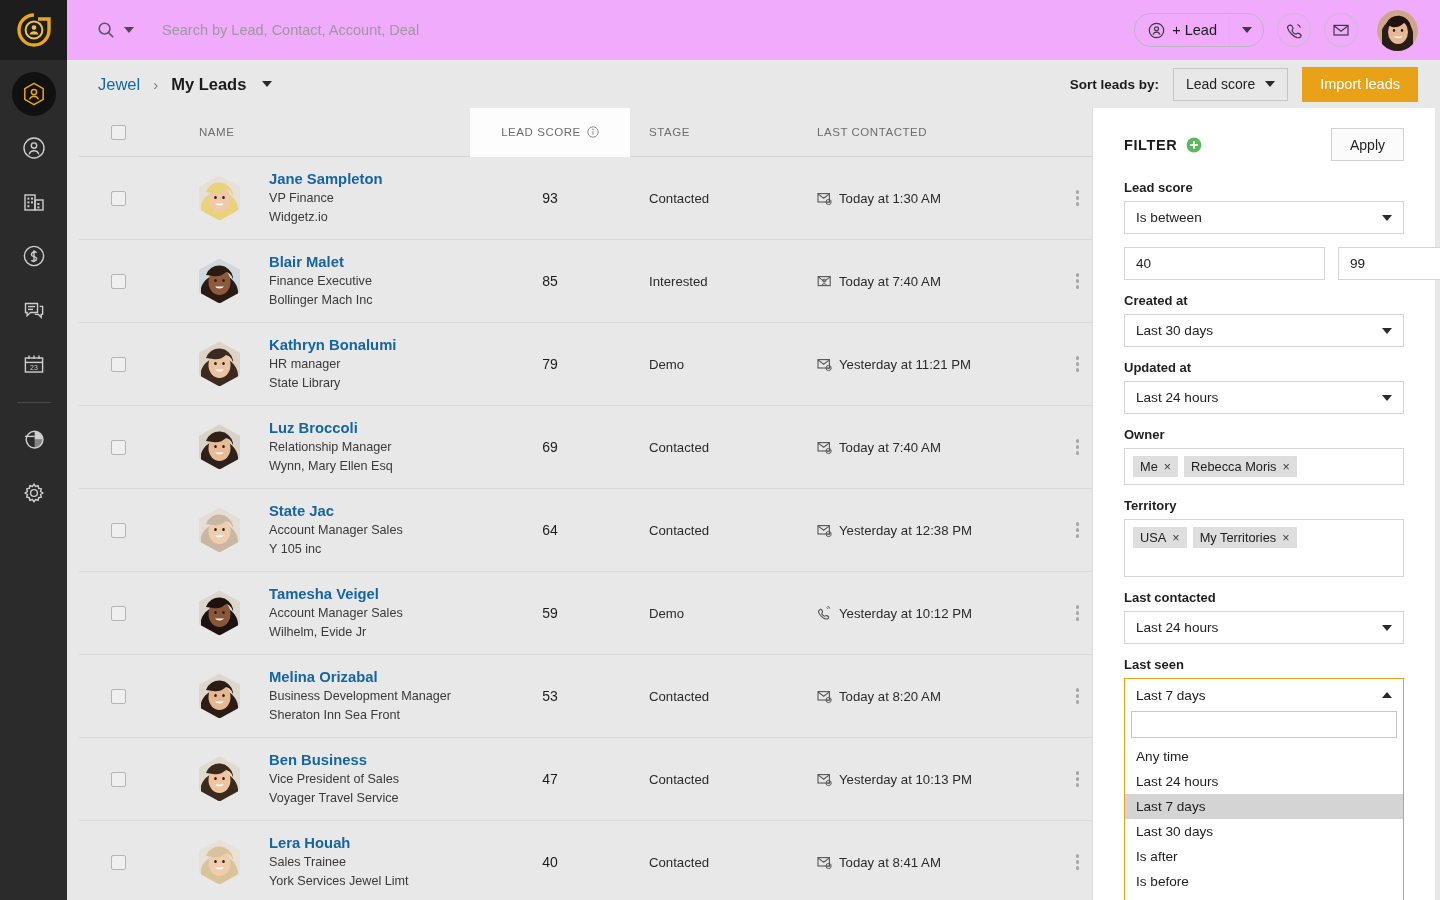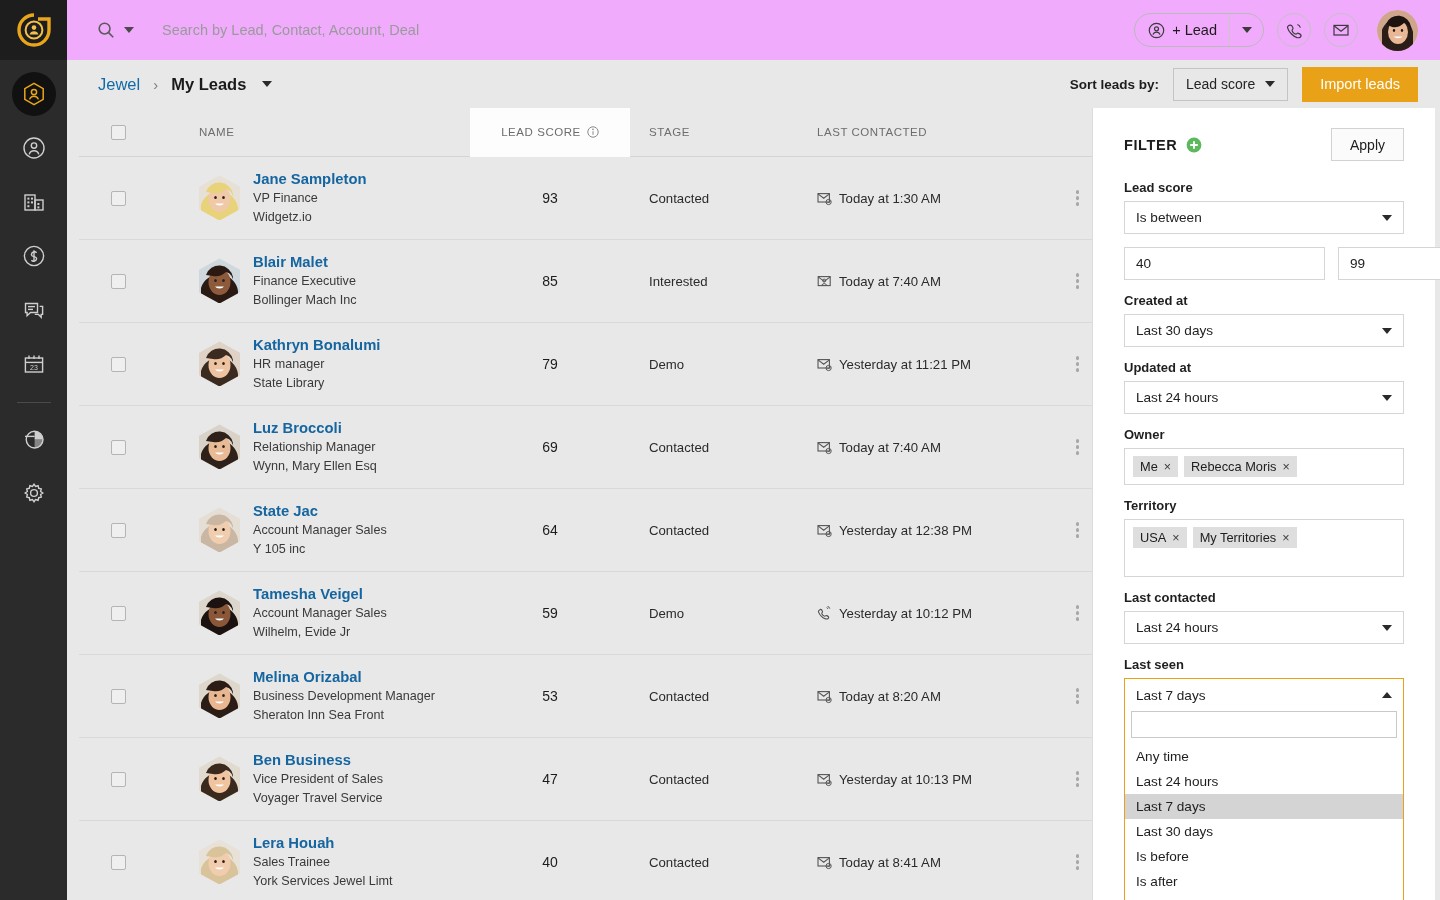--- a/index.html
+++ b/index.html
@@ -109,21 +109,21 @@
     height: 83px; display: flex; align-items: center;
     border-bottom: 1px solid #d9d9d9;
   }
   .cell-check { width: 105px; display: flex; align-items: center; padding-left: 32px; }
   .cell-name { width: 286px; display: flex; align-items: center; gap: 13px; padding-left: 15px; }
   .hexav {
     width: 41px; height: 45px; flex: 0 0 41px;
     clip-path: polygon(50% 0%, 100% 25%, 100% 75%, 50% 100%, 0% 75%, 0% 25%);
     overflow: hidden; position: relative;
   }
-  .name-block { display: flex; flex-direction: column; gap: 2px; }
+  .name-block { display: flex; flex-direction: column; gap: 2px; margin-left: 16px; }
   .lead-name { color: #1565a0; font-size: 14.8px; font-weight: bold; cursor: pointer; line-height: 1.25; }
   .lead-title { color: #3a3a3a; font-size: 12.6px; line-height: 1.35; }
   .lead-company { color: #3a3a3a; font-size: 12.6px; line-height: 1.35; }
   .cell-score { width: 160px; text-align: center; font-size: 14px; color: #1c1c1c; }
   .cell-stage { width: 165px; padding-left: 19px; font-size: 13.2px; color: #2b2b2b; }
   .cell-contact { width: 250px; padding-left: 22px; font-size: 13.2px; color: #2b2b2b; display: flex; align-items: center; gap: 7px; }
   .cell-menu { flex: 1; display: flex; align-items: center; justify-content: center; }
   .dots { display: flex; flex-direction: column; gap: 2.5px; cursor: pointer; }
   .dots i { width: 3.5px; height: 3.5px; border-radius: 50%; background: #a7a7a7; display: block; }
 
@@ -785,22 +785,22 @@
           <div class="dd-head">
             <span>Last 7 days</span>
             <span class="f-caret-up"></span>
           </div>
           <input class="dd-search" autofocus="" style="">
           <div class="dd-list" id="last-seen-options">
               <div class="dd-item">Any time</div>
               <div class="dd-item">Last 24 hours</div>
               <div class="dd-item sel">Last 7 days</div>
               <div class="dd-item">Last 30 days</div>
+              <div class="dd-item">Is after</div>
               <div class="dd-item">Is before</div>
-              <div class="dd-item">Is after</div>
               <div class="dd-item">Is between</div>
             </div>
         </div>
       </div>
     </aside>
 
   </section>
 </div>
 
 </body></html>

